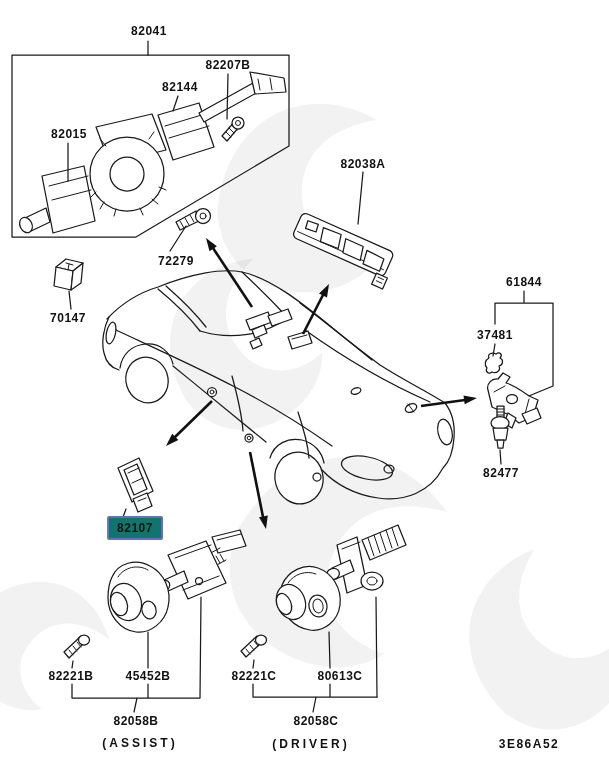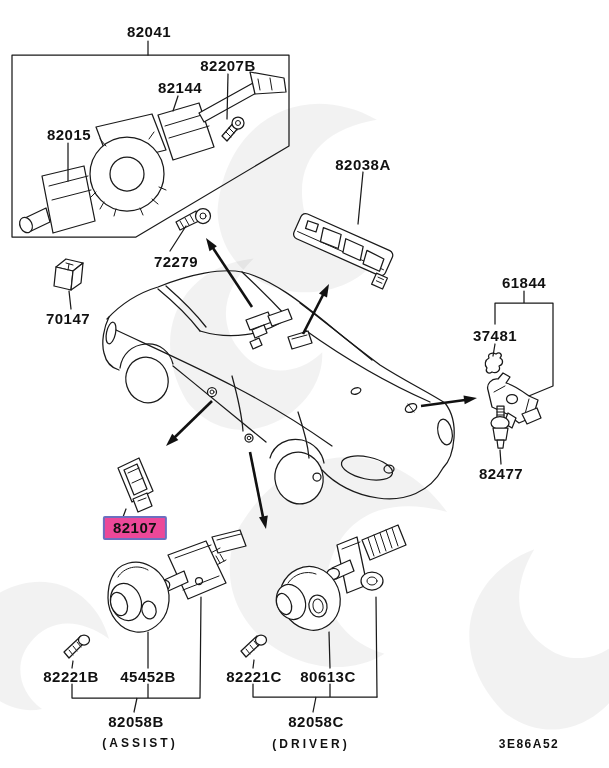--- a/index.html
+++ b/index.html
@@ -1,23 +1,23 @@
 <!DOCTYPE html>
 <html><head>
 <meta charset="utf-8">
 <style>
   html,body{margin:0;padding:0;background:#ffffff;}
   #canvas{position:relative;width:609px;height:768px;background:#fff;overflow:hidden;
           font-family:"Liberation Sans", sans-serif;}
   #art{position:absolute;left:0;top:0;z-index:1;}
   .lbl{position:absolute;z-index:3;transform:translate(-50%,-50%);
-       font-weight:bold;font-size:15px;color:#111;letter-spacing:0.5px;white-space:nowrap;}
+       font-weight:bold;font-size:12px;color:#111;letter-spacing:0.5px;white-space:nowrap;}
   .cap{font-size:12px;letter-spacing:3px;}
   .doccode{font-size:12px;letter-spacing:1.5px;}
-  .hl{background:#ec4899;border:2px solid #6b6fc0;border-radius:2px;
+  .hl{background:#0f766e;border:2px solid #6b6fc0;border-radius:2px;
       padding:0 8px;line-height:20px;height:20px;}
   svg *{vector-effect:non-scaling-stroke;}
   .ln{fill:none;stroke:#1a1a1a;stroke-width:1.25;stroke-linecap:round;stroke-linejoin:round;}
   .wf{fill:#ffffff;stroke:#1a1a1a;stroke-width:1.25;stroke-linejoin:round;}
   .thin{fill:none;stroke:#1a1a1a;stroke-width:1;stroke-linecap:round;}
   .arrow{stroke:#111;stroke-width:2.6;stroke-linecap:butt;}
   .ah{fill:#111;stroke:none;}
   .wm{fill:#000000;opacity:0.05;stroke:none;}
 </style>
 </head>
@@ -277,19 +277,19 @@
 <div class="lbl" style="left:501px;top:473px">82477</div>
 
 <div class="lbl hl" style="left:135px;top:528px">82107</div>
 
 <div class="lbl" style="left:71px;top:676px">82221B</div>
 <div class="lbl" style="left:148px;top:676px">45452B</div>
 <div class="lbl" style="left:136px;top:721px">82058B</div>
 <div class="lbl cap" style="left:140px;top:743px">(ASSIST)</div>
 
 <div class="lbl" style="left:254px;top:676px">82221C</div>
-<div class="lbl" style="left:328px;top:676px">80613C</div>
+<div class="lbl" style="left:340px;top:676px">80613C</div>
 <div class="lbl" style="left:316px;top:721px">82058C</div>
 <div class="lbl cap" style="left:311px;top:744px">(DRIVER)</div>
 
 <div class="lbl doccode" style="left:529px;top:744px">3E86A52</div>
 
 </div>
 
 </body></html>

